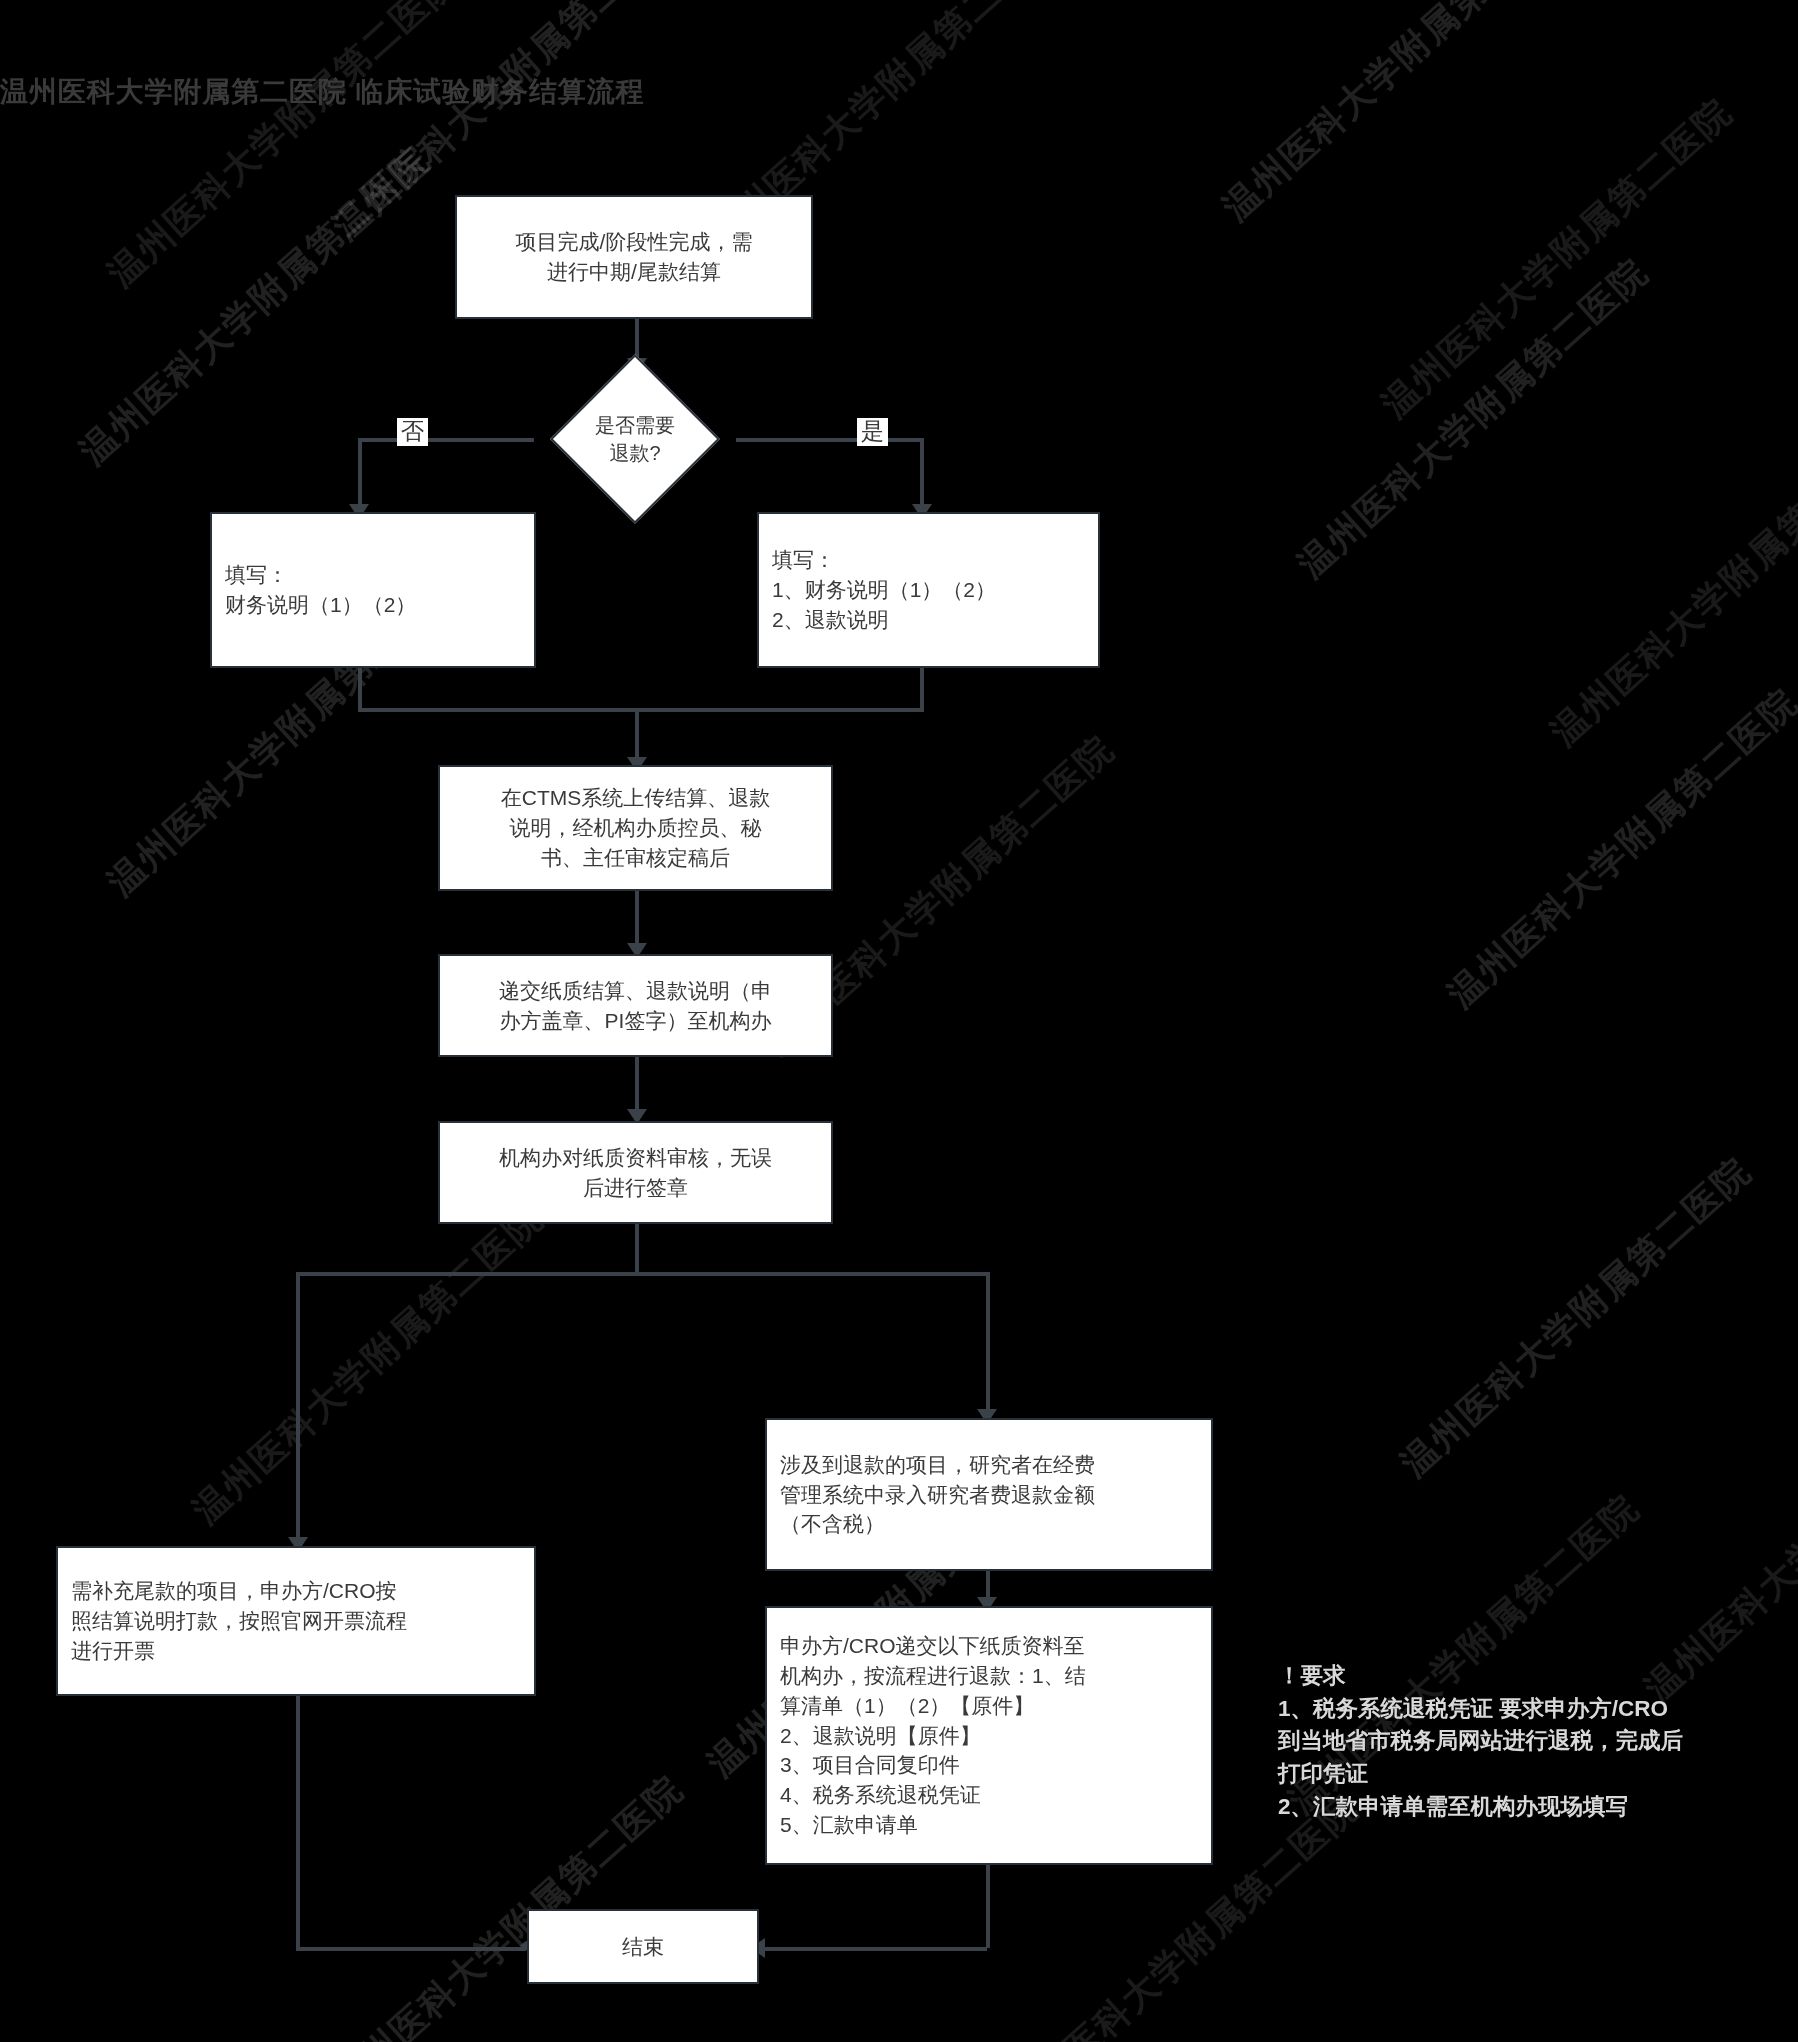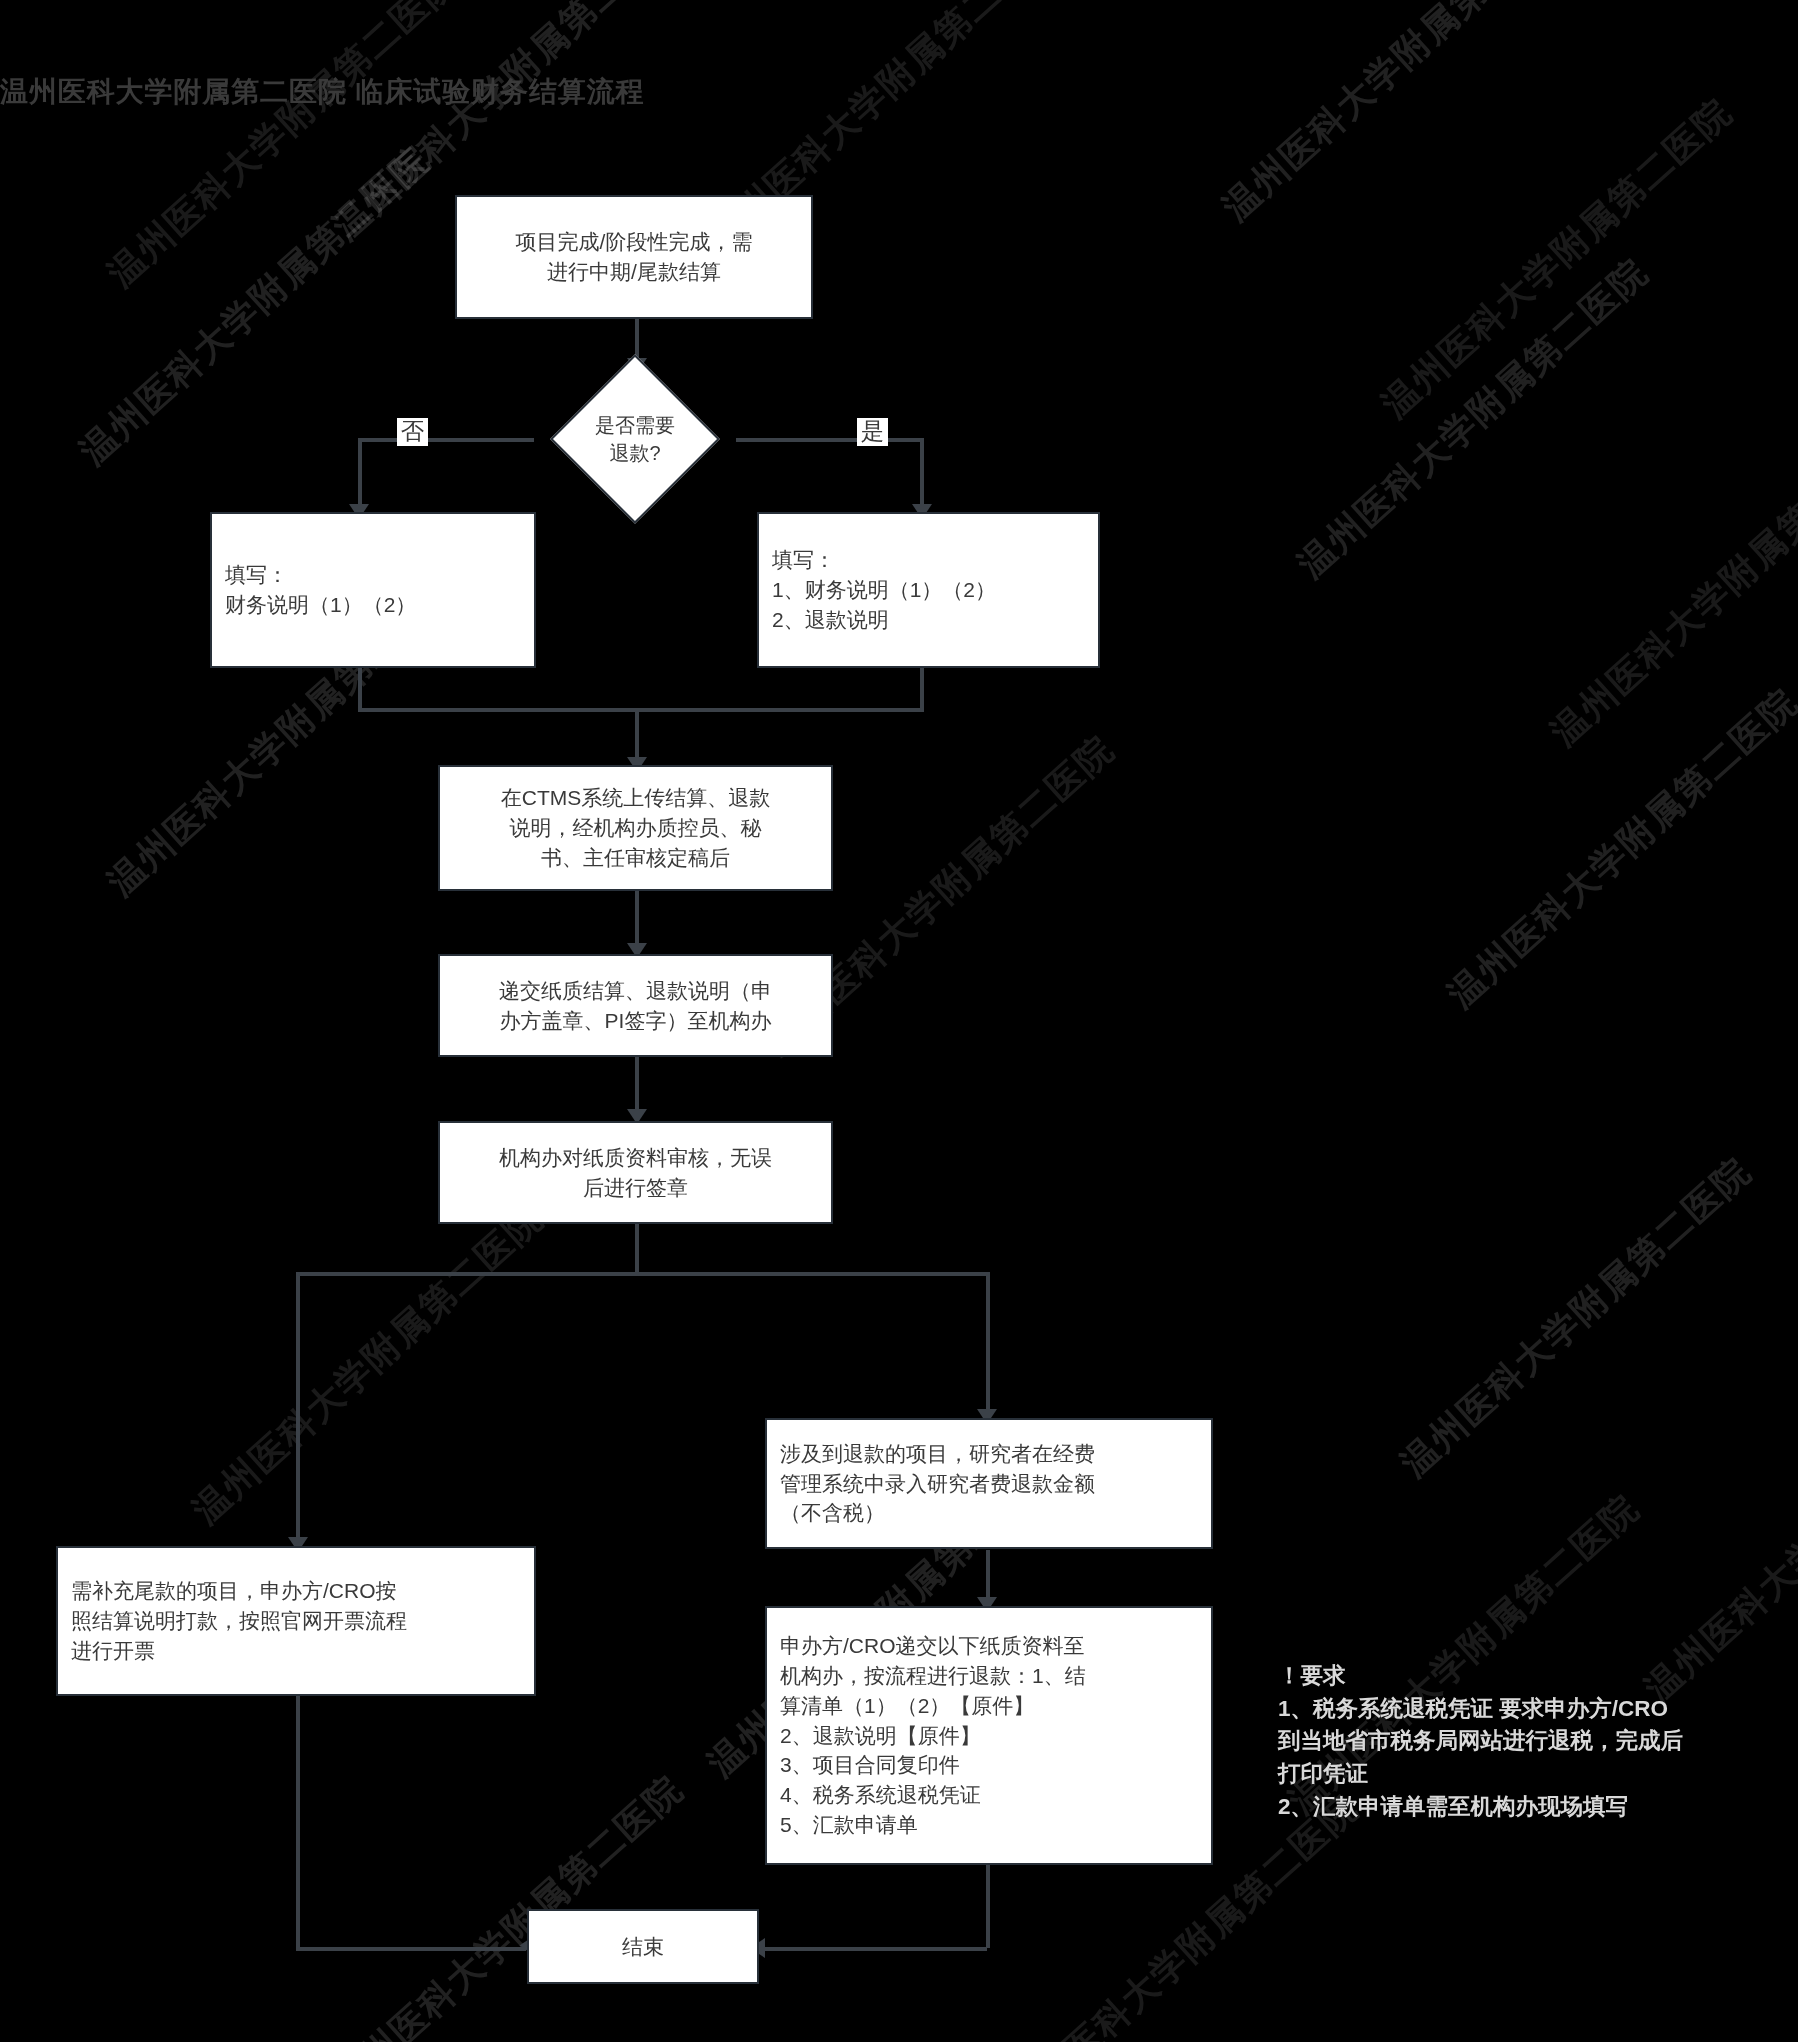--- a/index.html
+++ b/index.html
@@ -191,21 +191,21 @@
     <div class="tx">机构办对纸质资料审核，无误
 后进行签章</div>
   </div>
 
   <div class="node lft" style="left:56px;top:1546px;width:480px;height:150px;justify-content:flex-end;">
     <div class="tx">需补充尾款的项目，申办方/CRO按
 照结算说明打款，按照官网开票流程
 进行开票</div>
   </div>
 
-  <div class="node lft" style="left:765px;top:1418px;width:448px;height:131px;">
+  <div class="node lft" style="left:765px;top:1418px;width:448px;height:153px;">
     <div class="tx">涉及到退款的项目，研究者在经费
 管理系统中录入研究者费退款金额
 （不含税）</div>
   </div>
 
   <div class="node lft" style="left:765px;top:1606px;width:448px;height:259px;">
     <div class="tx">申办方/CRO递交以下纸质资料至
 机构办，按流程进行退款：1、结
 算清单（1）（2）【原件】
 2、退款说明【原件】

